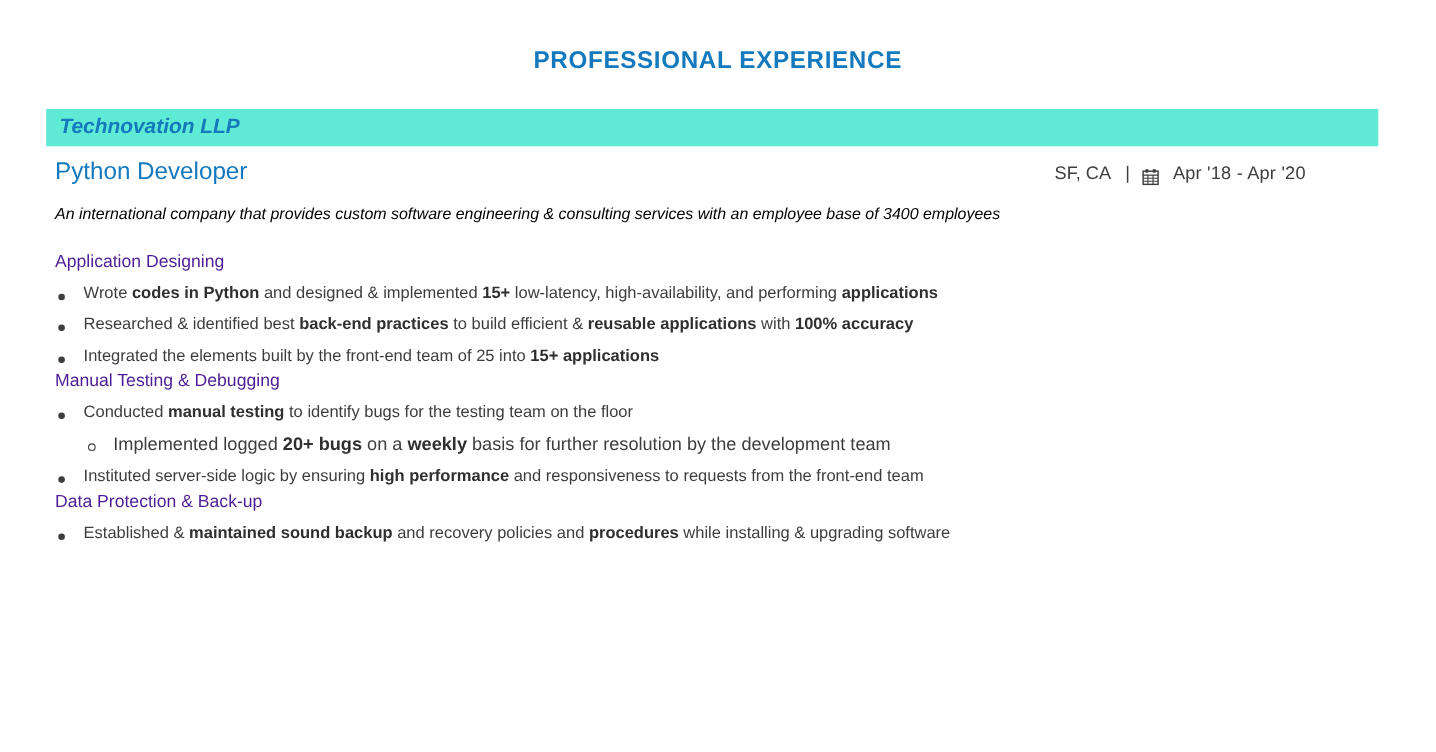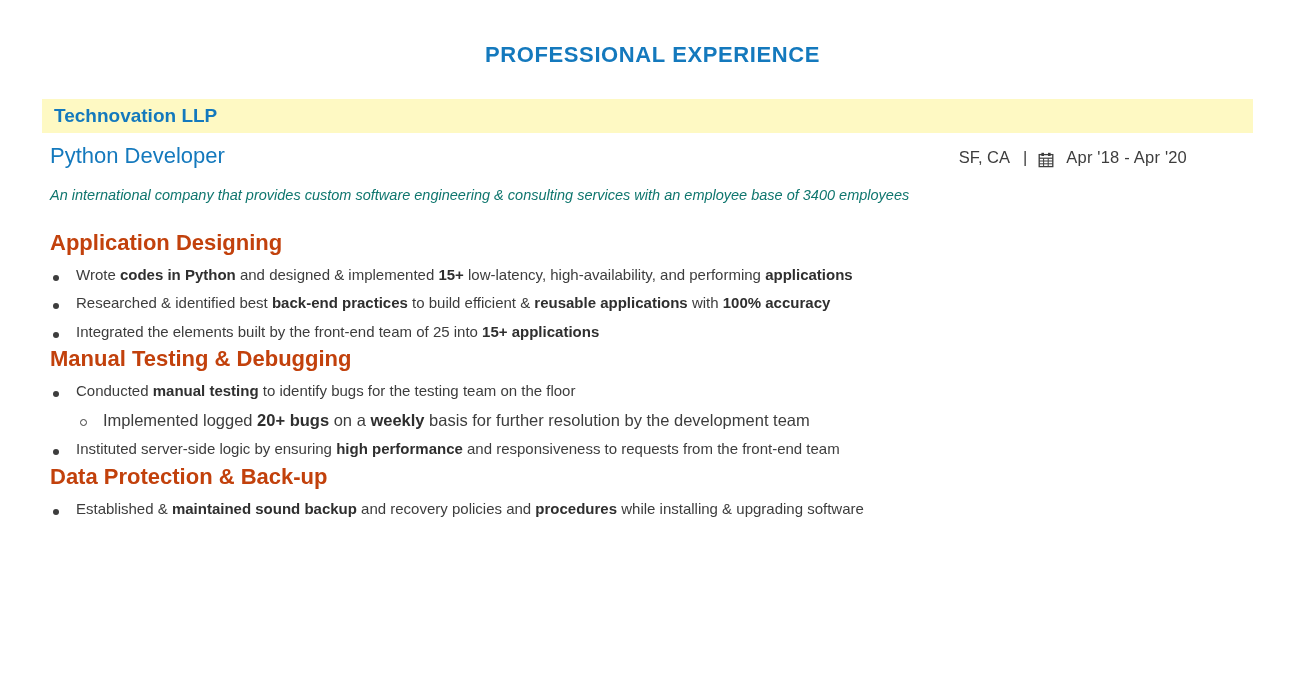--- a/index.html
+++ b/index.html
@@ -30,26 +30,27 @@
     font-weight: bold;
     color: #1479bd;
     letter-spacing: 0.6px;
     padding-top: 43px;
     line-height: 1.1;
   }
 
   
   .company-banner {
     margin: 32px 52px 0 42px;
-    background: #fef9c3;
+    background: #5eead4;
     height: 34px;
     display: flex;
     align-items: center;
     padding-left: 12px;
     box-sizing: border-box;
+    font-style: italic;
   }
   .company-name {
     font-size: 19px;
     font-weight: bold;
     color: #1479bd;
   }
 
   
   .role-row {
     display: flex;
@@ -84,34 +85,34 @@
     top: 2px;
   }
   .cal-icon svg { display: block; }
   .meta .dates { letter-spacing: 0.2px; }
 
   
   .company-desc {
     margin: 16px 0 0 50px;
     font-size: 14.5px;
     font-style: italic;
-    color: #0f766e;
+    color: #000000;
     line-height: 1.3;
   }
 
   
   .groups {
     margin: 26px 0 0 50px;
   }
   .group + .group { }
 
   .group-heading {
-    font-size: 22px;
-    font-weight: bold;
-    color: #c2410c;
+    font-size: 16px;
+    font-weight: normal;
+    color: #4c1d95;
     margin-bottom: 5px;
   }
 
   ul.bullets {
     list-style: none;
     margin: 0;
     padding: 0;
   }
   li.bullet {
     position: relative;

